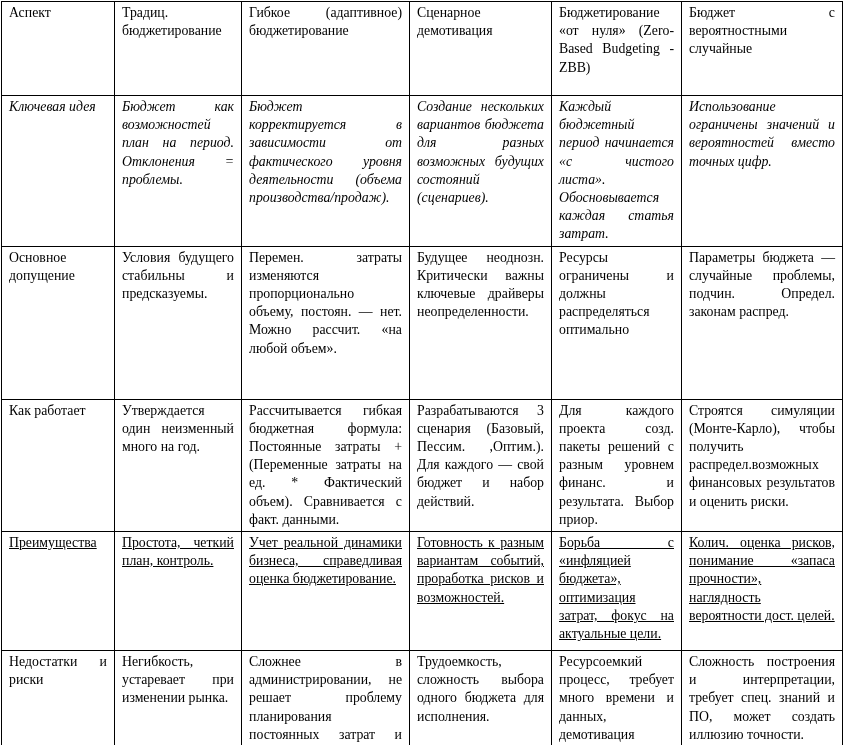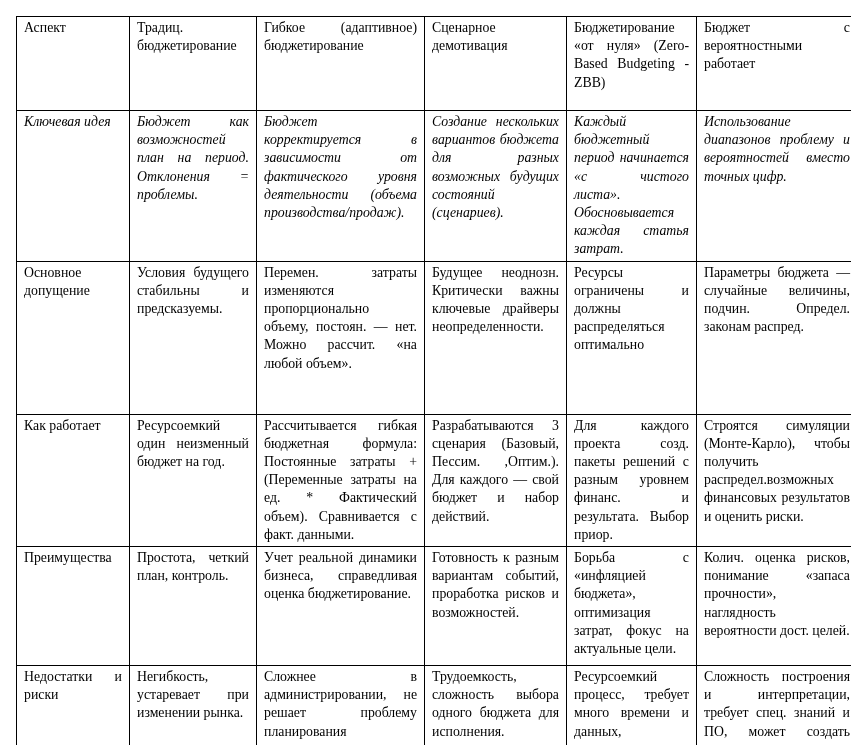--- a/index.html
+++ b/index.html
@@ -8,21 +8,21 @@
     padding: 0;
     background: #ffffff;
     width: 851px;
     height: 745px;
     font-family: "Liberation Serif", "DejaVu Serif", serif;
     color: #000000;
   }
   .page {
     width: 851px;
     height: 544px;
-    padding: 16px;
+    padding: 1px;
     background: #ffffff;
   }
   table.cmp {
     border-collapse: collapse;
     table-layout: fixed;
     width: 841px;
   }
   table.cmp th,
   table.cmp td {
     border: 1px solid #000000;
@@ -40,21 +40,21 @@
   col.c1 { width: 127px; }
   col.c2 { width: 168px; }
   col.c3 { width: 142px; }
   col.c4 { width: 130px; }
   col.c5 { width: 161px; }
   
   tr.h0 { height: 94px; }
   tr.h1 { height: 138px; font-style: italic; }
   tr.h2 { height: 153px; font-family: Liberation Serif, serif; }
   tr.h3 { height: 121px; margin-left: 28px; }
-  tr.h4 { height: 119px; }
+  tr.h4 { height: 119px; text-decoration: underline; }
   tr.h5 { height: 104px; }
 </style>
 </head>
 <body>
 
 <div class="page">
   <table class="cmp">
     <colgroup>
       <col class="c0">
         <col class="c1">
@@ -63,43 +63,43 @@
         <col class="c4">
         <col class="c5">
     </colgroup>
     <thead>
       <tr class="h0">
         <th>Аспект</th>
         <th>Традиц. бюджетирование</th>
         <th>Гибкое (адаптивное) бюджетирование</th>
         <th>Сценарное демотивация</th>
         <th>Бюджетирование «от нуля» (Zero-Based Budgeting - ZBB)</th>
-        <th>Бюджет с вероятностными работает</th>
+        <th>Бюджет с вероятностными случайные</th>
       </tr>
     </thead>
     <tbody>
       <tr class="h1">
         <td>Ключевая идея</td>
         <td>Бюджет как возможностей план на период. Отклонения = проблемы.</td>
         <td>Бюджет корректируется в зависимости от фактического уровня деятельности (объема производства/продаж).</td>
         <td>Создание нескольких вариантов бюджета для разных возможных будущих состояний (сценариев).</td>
         <td>Каждый бюджетный период начинается «с чистого листа». Обосновывается каждая статья затрат.</td>
-        <td>Использование диапазонов проблему и вероятностей вместо точных цифр.</td>
+        <td>Использование ограничены значений и вероятностей вместо точных цифр.</td>
       </tr>
       <tr class="h2">
         <td>Основное допущение</td>
         <td>Условия будущего стабильны и предсказуемы.</td>
         <td>Перемен. затраты изменяются пропорционально объему, постоян. — нет. Можно рассчит. «на любой объем».</td>
         <td>Будущее неоднозн. Критически важны ключевые драйверы неопределенности.</td>
         <td>Ресурсы ограничены и должны распределяться оптимально</td>
-        <td>Параметры бюджета — случайные величины, подчин. Определ. законам распред.</td>
+        <td>Параметры бюджета — случайные проблемы, подчин. Определ. законам распред.</td>
       </tr>
       <tr class="h3">
         <td>Как работает</td>
-        <td>Ресурсоемкий один неизменный бюджет на год.</td>
+        <td>Утверждается один неизменный много на год.</td>
         <td>Рассчитывается гибкая бюджетная формула: Постоянные затраты + (Переменные затраты на ед. * Фактический объем). Сравнивается с факт. данными.</td>
         <td>Разрабатываются 3 сценария (Базовый, Пессим. ,Оптим.). Для каждого — свой бюджет и набор действий.</td>
         <td>Для каждого проекта созд. пакеты решений с разным уровнем финанс. и результата. Выбор приор.</td>
         <td>Строятся симуляции (Монте-Карло), чтобы получить распредел.возможных финансовых результатов и оценить риски.</td>
       </tr>
       <tr class="h4">
         <td>Преимущества</td>
         <td>Простота, четкий план, контроль.</td>
         <td>Учет реальной динамики бизнеса, справедливая оценка бюджетирование.</td>
         <td>Готовность к разным вариантам событий, проработка рисков и возможностей.</td>

